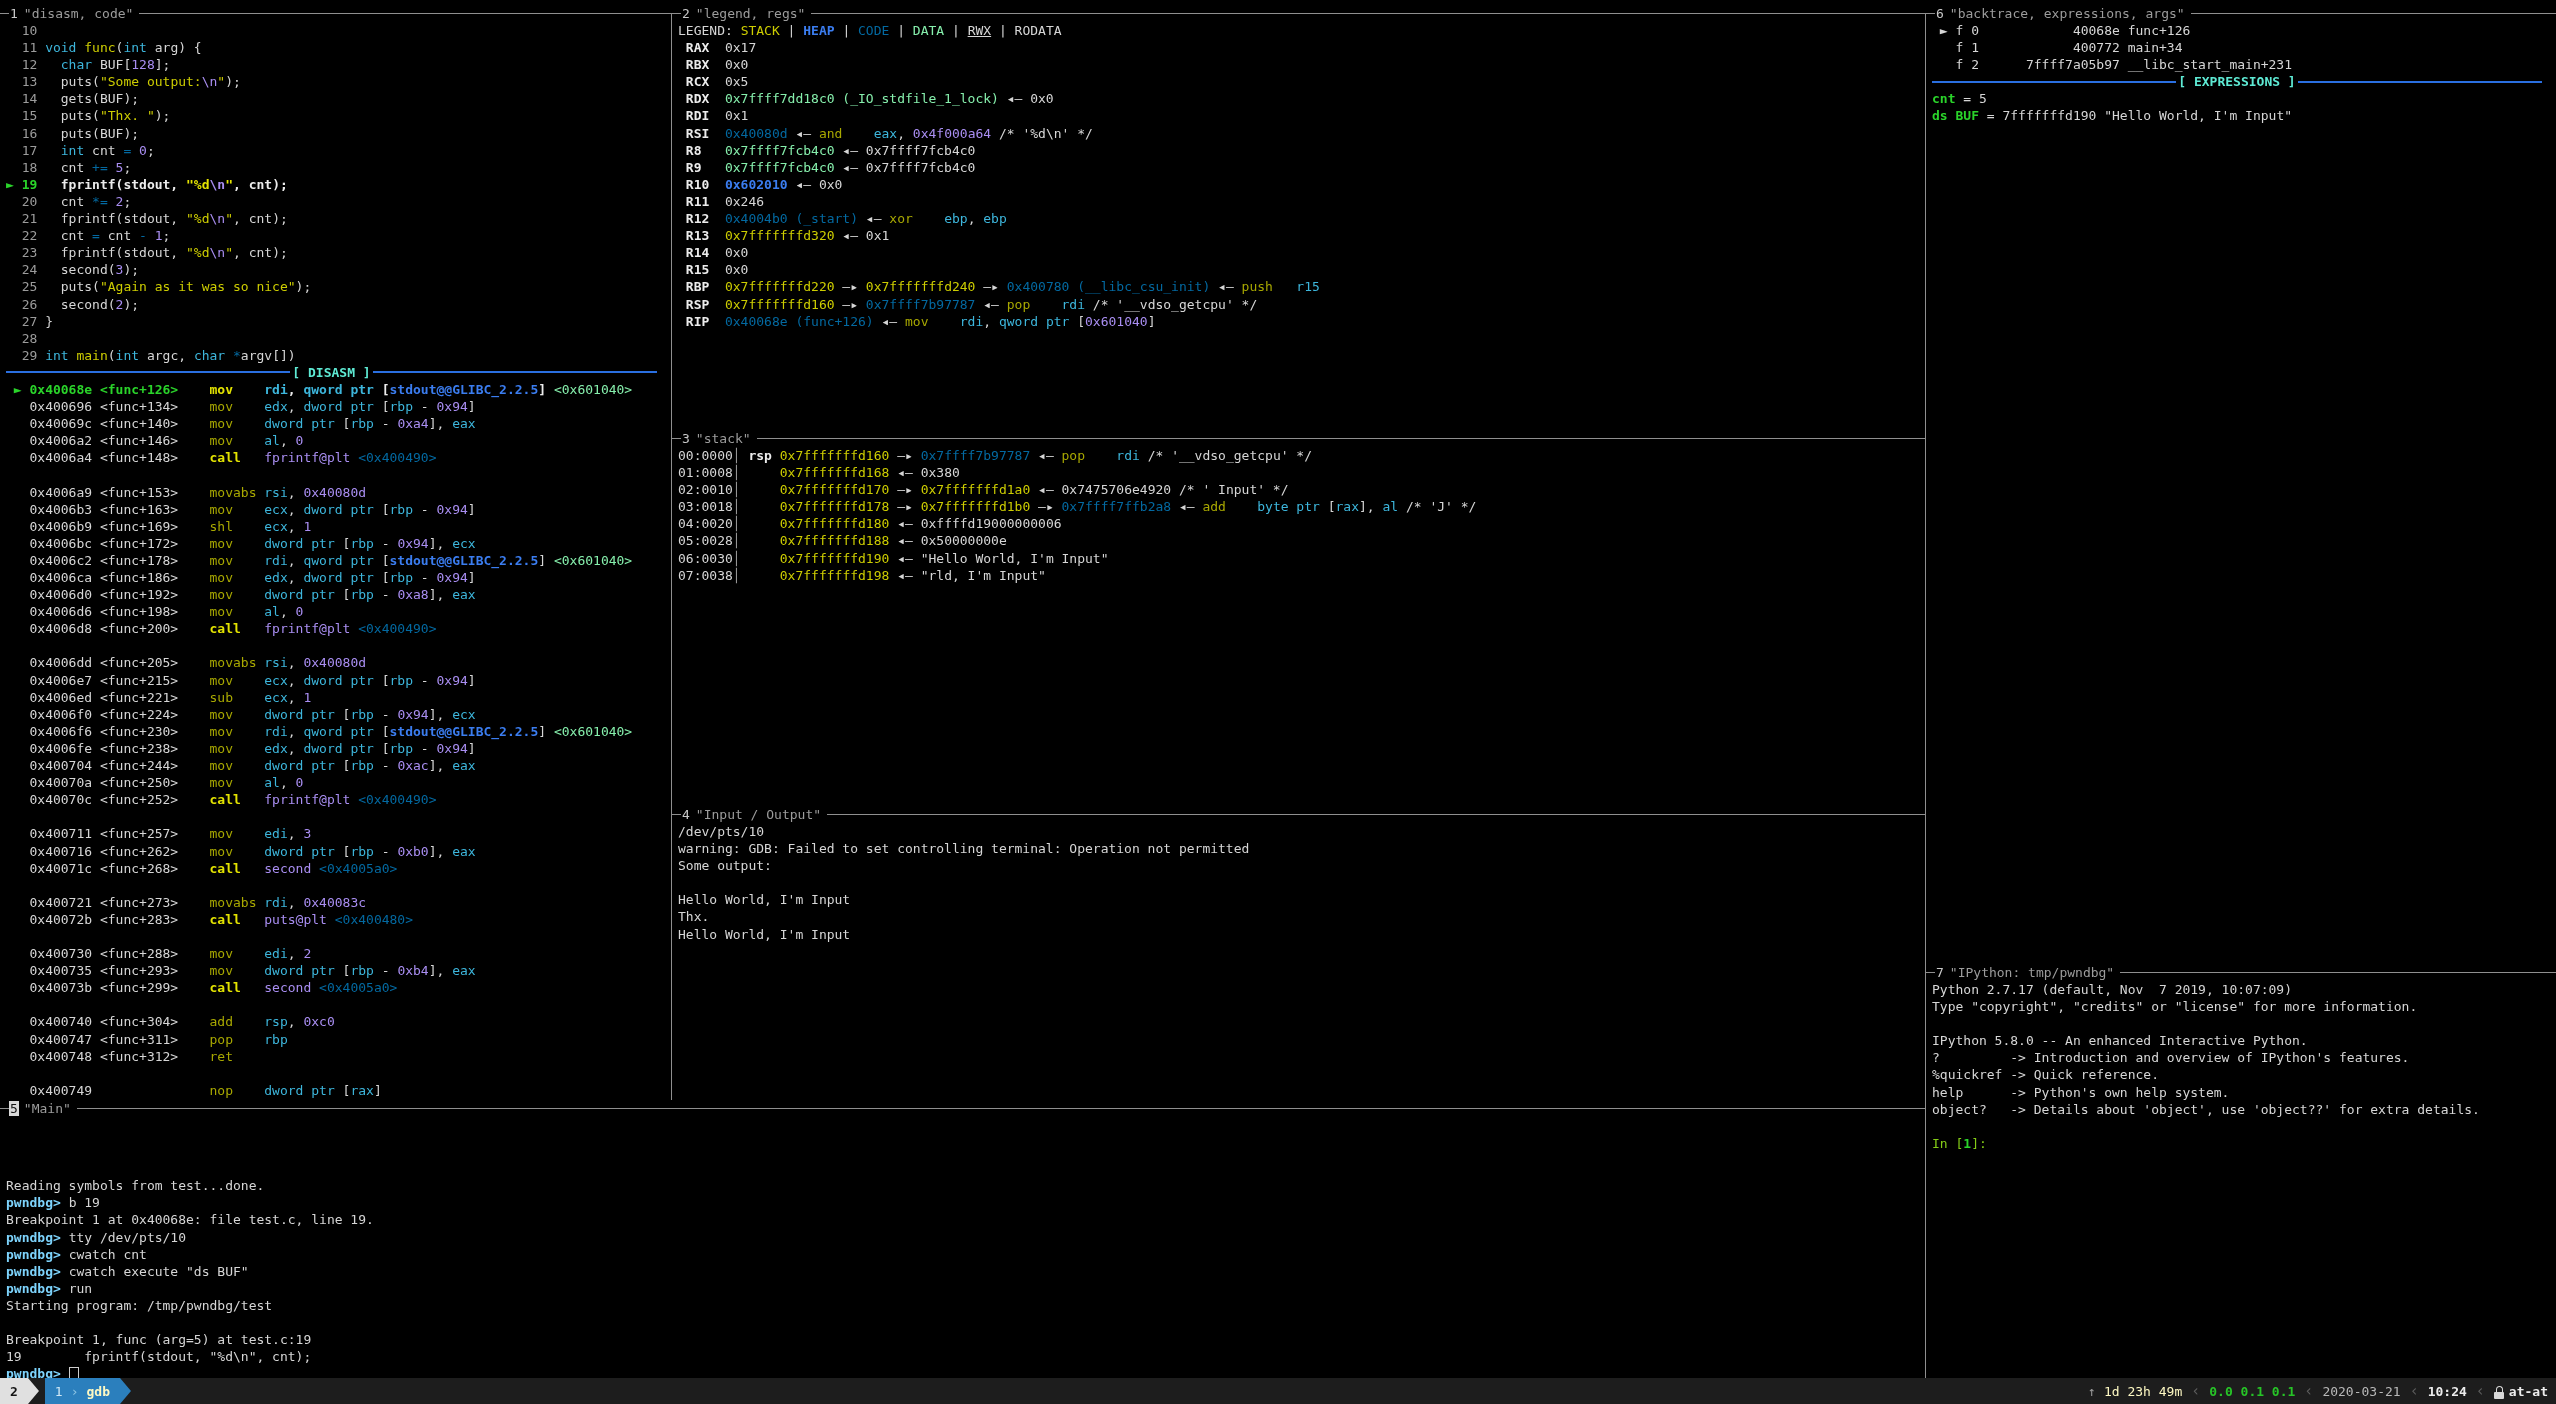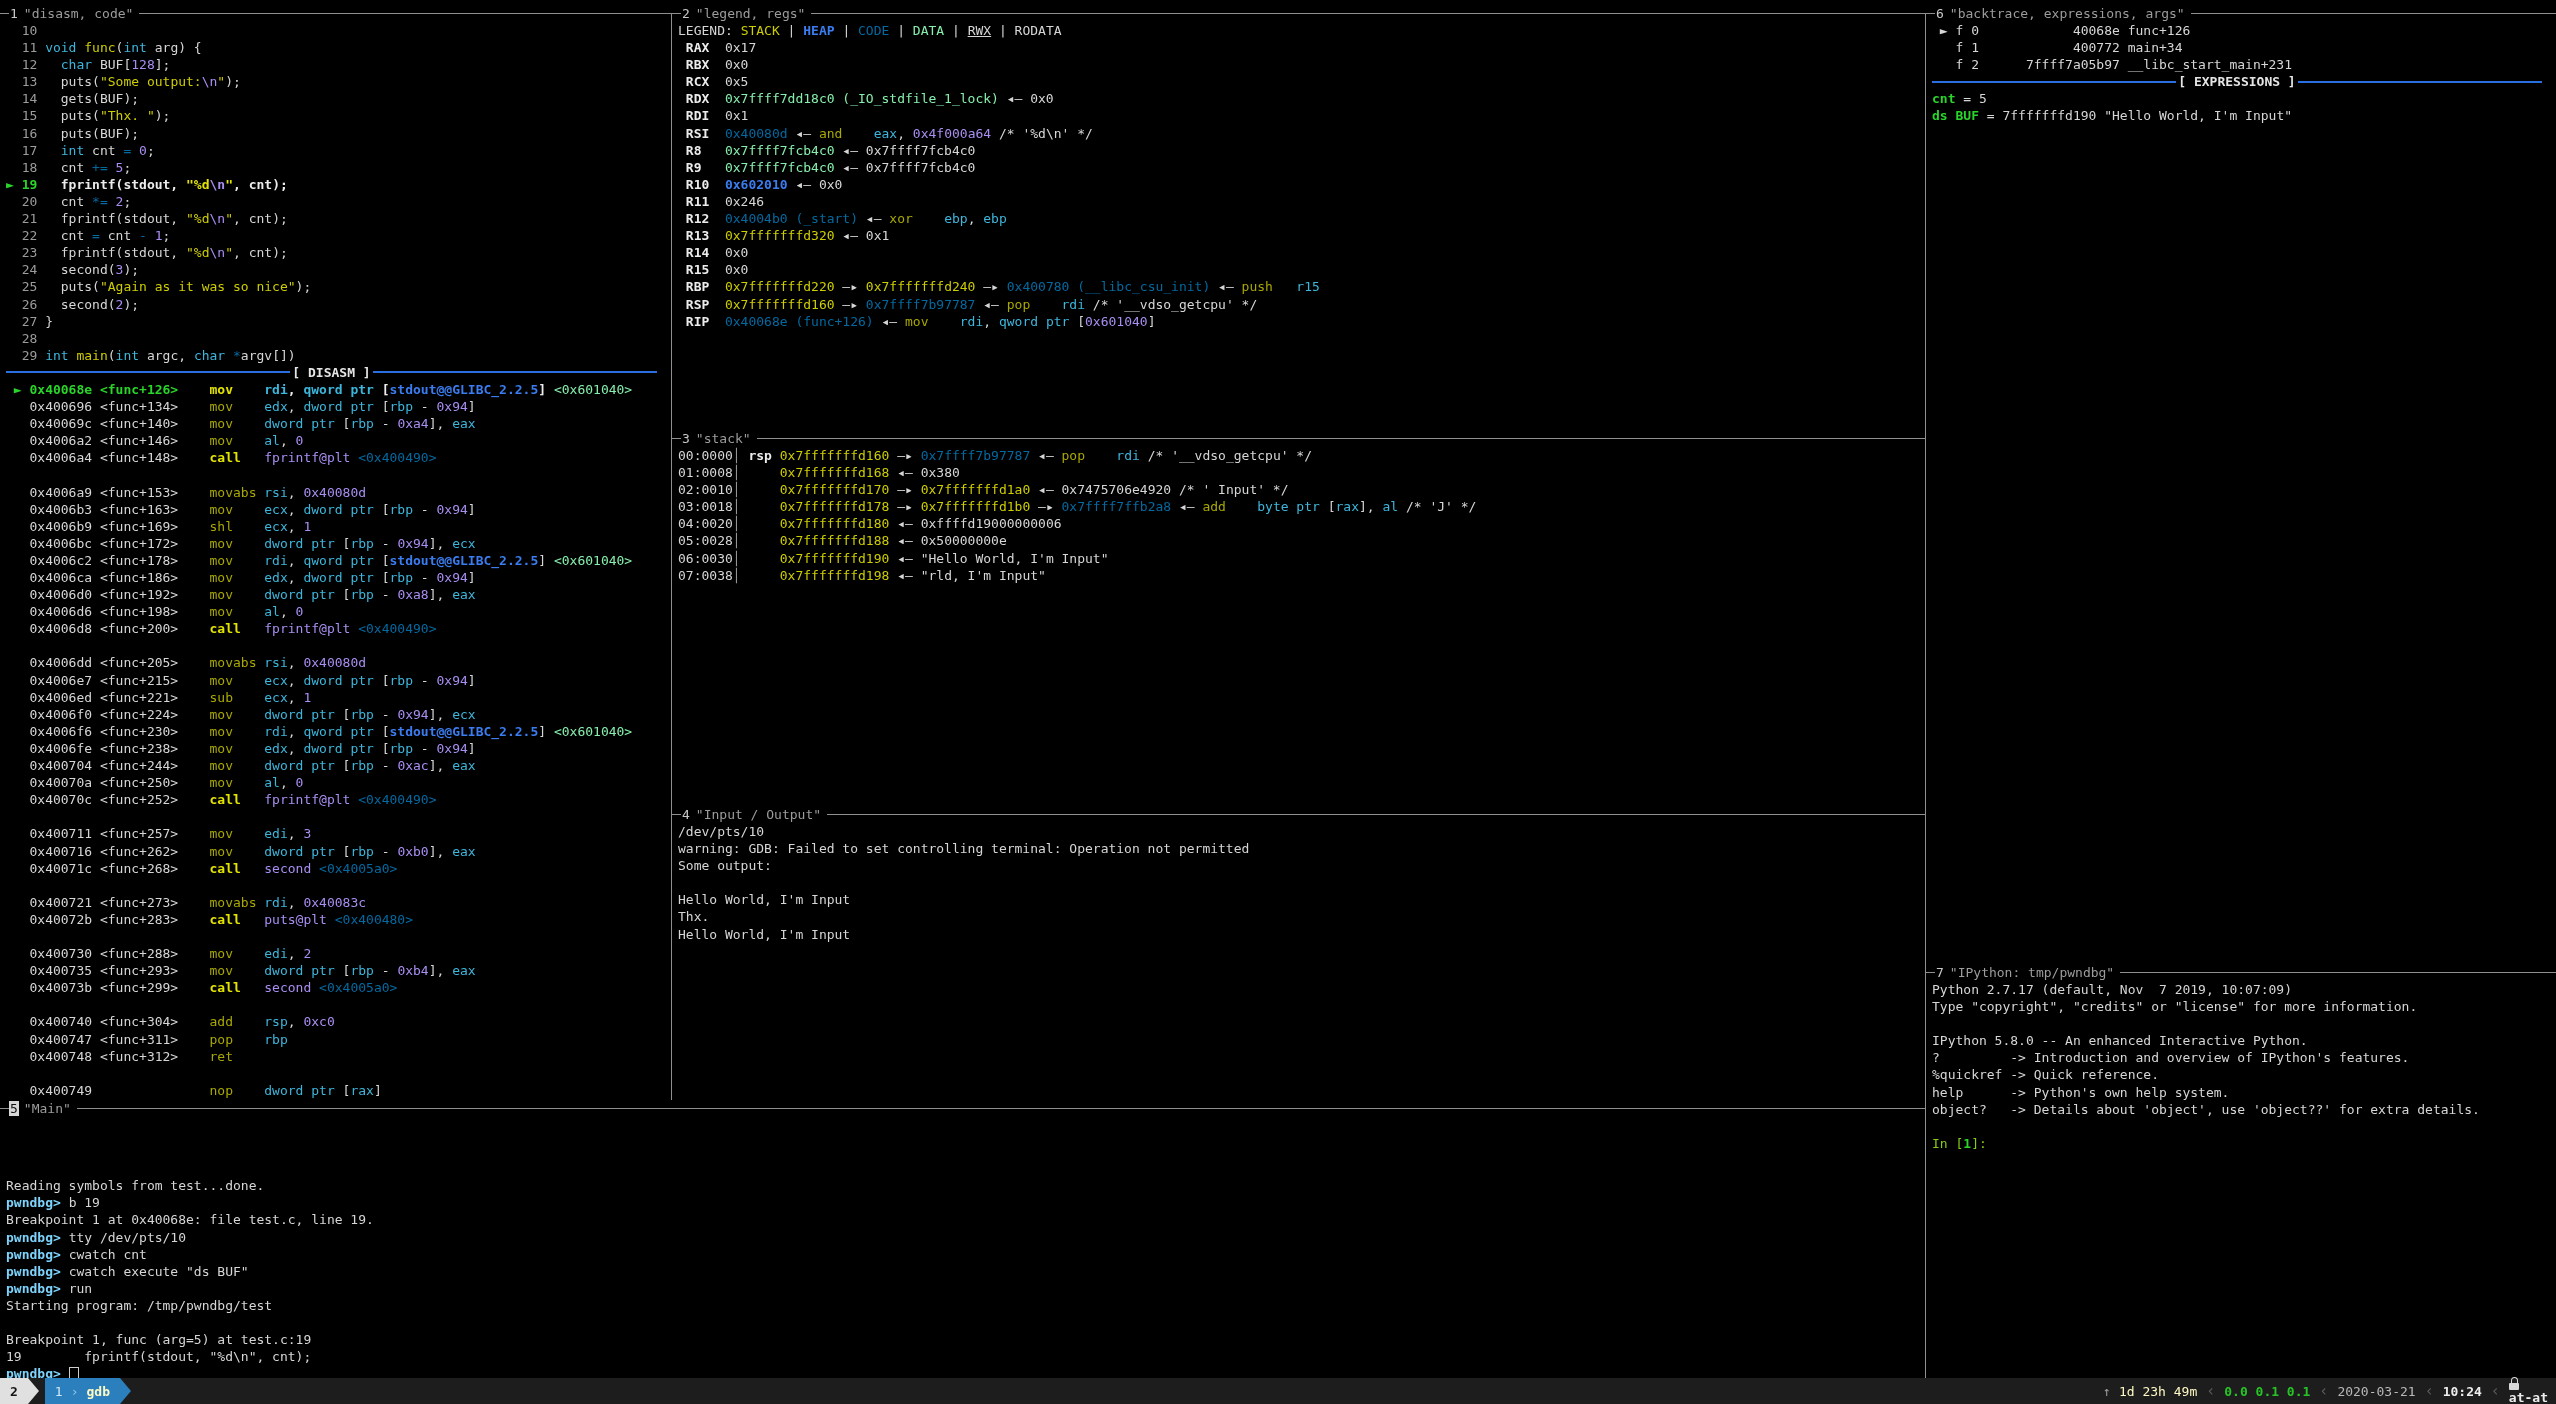--- a/index.html
+++ b/index.html
@@ -10,21 +10,21 @@
   .ph-line{height:1px;background:#8f8f8f;}
   .ph-line.lead{width:9px;flex:0 0 auto;}
   .ph-line.fill{flex:1 1 auto;}
   .ph-num{color:#c9c9c9;padding:0 1px 0 1px;}
   .ph-num.inv{background:#d8d8d8;color:#141414;}
   .ph-title{color:#9c9c9c;padding:0 6px 0 5px;}
   .content{position:absolute;left:6px;right:14px;white-space:pre;}
   .tl{height:17.1px;line-height:17.1px;white-space:pre;}
   .hr-row{display:flex;align-items:center;}
   .hr-line{flex:1 1 auto;height:2px;background:#2a6fe0;}
-  .hr-label{flex:0 0 auto;color:#e5e5e5;font-weight:bold;padding:0 2px;}
+  .hr-label{flex:0 0 auto;color:#5eead4;font-weight:bold;padding:0 2px;}
   .vline{position:absolute;width:1px;background:#8f8f8f;}
   
   .s-w{color:#d6d6d6}.s-wb{color:#ececec;font-weight:bold}
   .s-g{color:#9c9c9c}
   .s-grn{color:#84cc16}.s-grnb{color:#2ad42a;font-weight:bold}
   .s-y{color:#cdcd00}.s-yb{color:#e3e300;font-weight:bold}
   .s-o{color:#a8a800}
   .s-c{color:#3db6dc}.s-cb{color:#3db6dc;font-weight:bold}
   .s-blu{color:#3b7df0;font-weight:bold}
   .s-m{color:#86efac}
@@ -45,21 +45,21 @@
   .seg-win .wi{color:#cfe8f5;}
   .seg-win .wsep{color:#8fc6e4;padding:0 8px;}
   .seg-win .wn{color:#fef9c3;font-weight:bold;}
   .sb-right{margin-left:auto;display:flex;align-items:center;color:#8f8f8f;}
   .sb-sep{color:#5e5e5e;padding:0 9px;font-size:15px;}
   .sb-up{color:#fef9c3;}
   .up-arrow{color:#9c9c9c;padding-right:8px;}
   .sb-load{color:#27c427;font-weight:bold;}
   .sb-date{color:#b8b8b8;}
   .sb-time{color:#ececec;font-weight:bold;}
-  .sb-host{color:#ececec;font-weight:bold;display:flex;align-items:flex-start;padding-right:8px;flex-direction:column;}
+  .sb-host{color:#ececec;font-weight:bold;display:flex;align-items:flex-end;padding-right:8px;}
   .lock{position:relative;display:inline-block;width:10px;height:13px;margin-right:5px;}
   .lock::before{content:"";position:absolute;top:0;left:2px;width:5px;height:6px;
                 border:1.5px solid #d8d8d8;border-bottom:none;border-radius:4px 4px 0 0;}
   .lock::after{content:"";position:absolute;bottom:0;left:0;width:10px;height:7px;background:#d8d8d8;border-radius:1px;}
 </style>
 </head>
 <body>
 
 <div id="screen">
 

